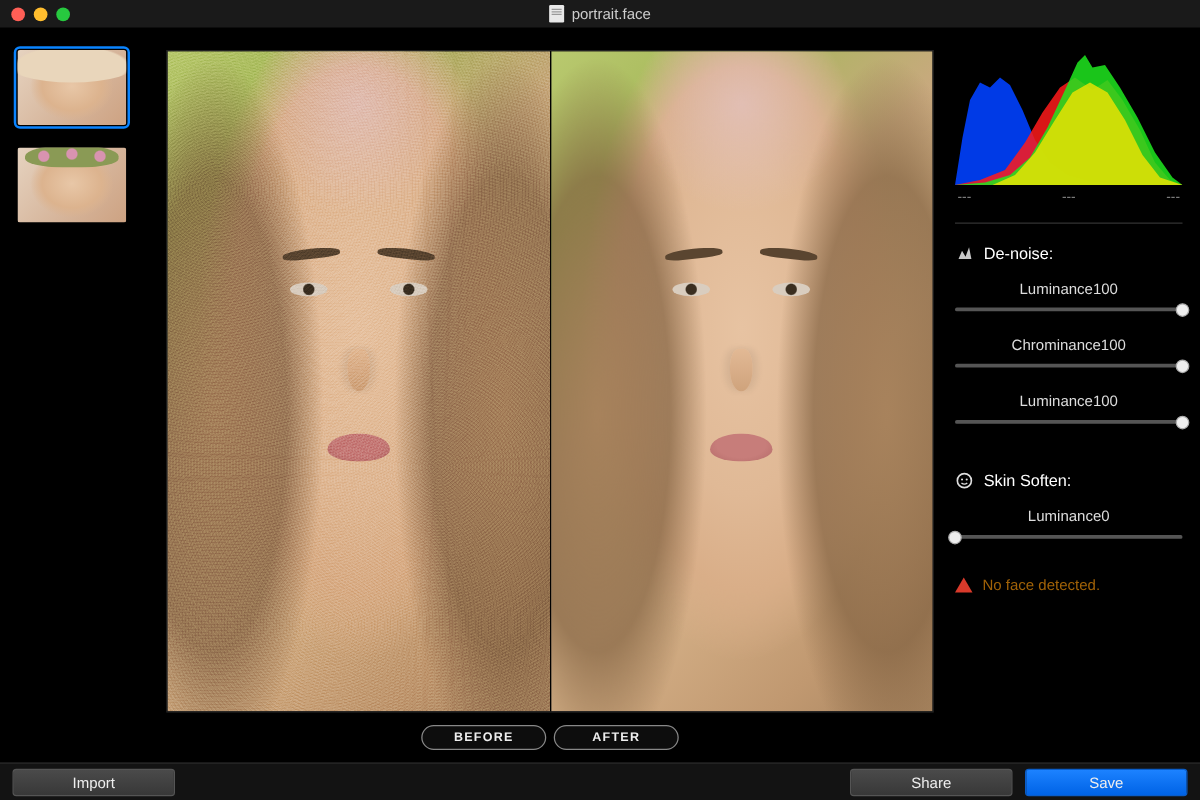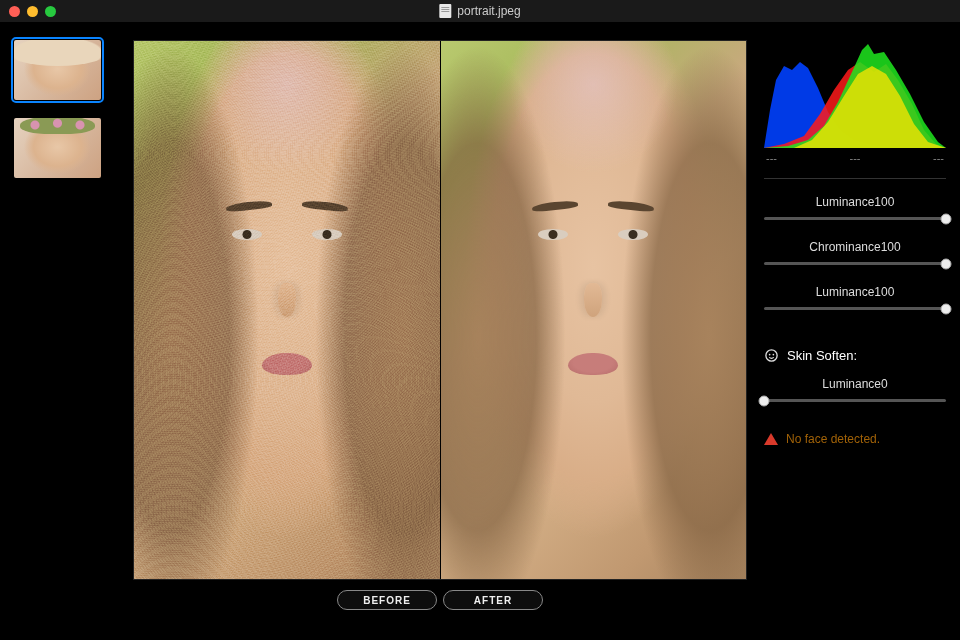--- a/index.html
+++ b/index.html
@@ -203,21 +203,21 @@
 <body>
 
 <div class="titlebar">
   <div class="traffic-lights">
     <span class="tl-red"></span>
     <span class="tl-yellow"></span>
     <span class="tl-green"></span>
   </div>
   <div class="title-center">
     <span class="doc-icon"></span>
-    <span>portrait.jpeg</span>
+    <span>portrait.face</span>
   </div>
 </div>
 
 <div class="app">
   <div class="main-row">
 
     <div class="thumbs">
       <div class="thumb selected">
         <div class="mini-face hat"></div>
       </div>
@@ -267,20 +267,26 @@
         </svg>
       </div>
       <div class="histo-labels">
         <span>---</span>
         <span>---</span>
         <span>---</span>
       </div>
 
       <div class="section-divider"></div>
 
+      <div class="section-header">
+        <svg class="icon" viewBox="0 0 16 16">
+            <path fill="#ddd" d="M3 13 L6 6 L9 11 L12 3 L14 13 Z" opacity="0.9"></path>
+          </svg>
+        <span class="section-title">De-noise:</span>
+      </div>
 
       <div class="slider-block">
         <div class="slider-row">
           <span>Luminance</span>
           <span>100</span>
         </div>
         <div class="slider-track">
           <div class="slider-thumb" style="left:100%"></div>
         </div>
       </div>
@@ -327,13 +333,19 @@
         </div>
       </div>
 
       <div class="warn-row">
         <div class="warn-icon"></div>
         <span class="warn-text">No face detected.</span>
       </div>
     </div>
   </div>
 
+  <div class="bottom-bar">
+    <button class="btn wide">Import</button>
+    <div class="spacer"></div>
+    <button class="btn wide">Share</button>
+    <button class="btn wide primary">Save</button>
+  </div>
 </div>
 
 </body></html>

